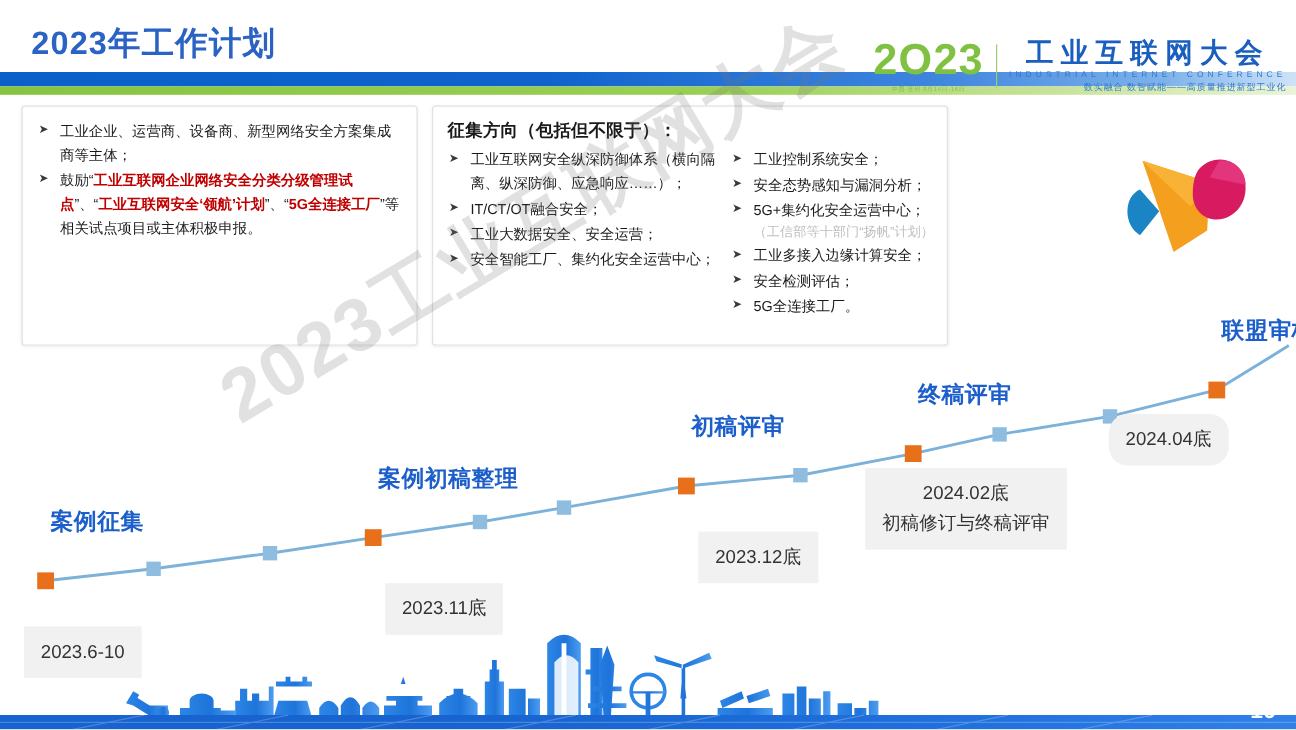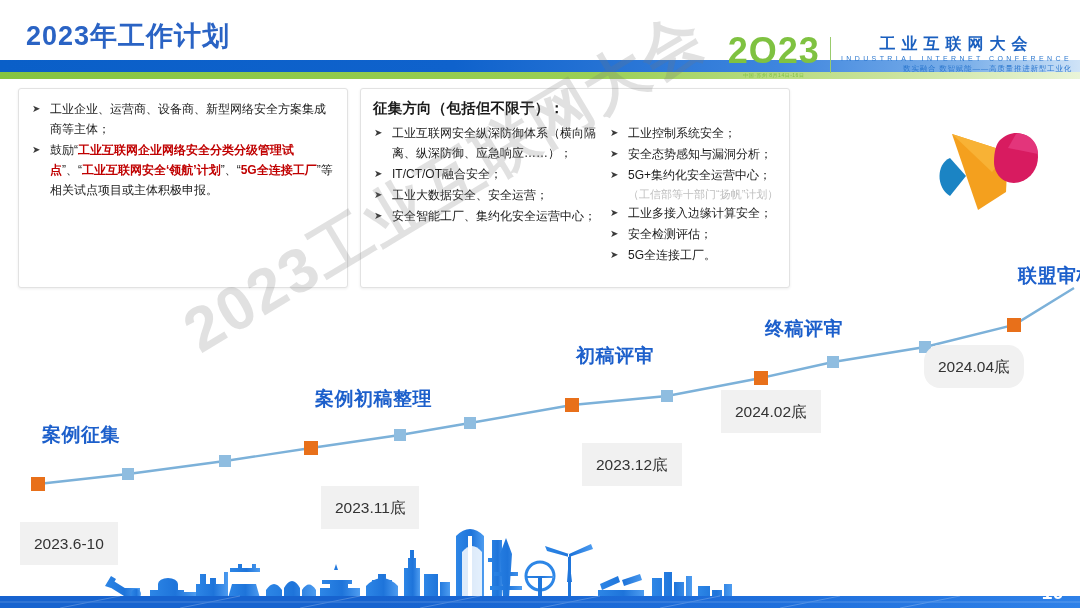--- a/index.html
+++ b/index.html
@@ -49,21 +49,21 @@
   #conf-year {
     font-size: 36px; font-weight: bold; color: #7FC241;
     letter-spacing: 1px; line-height: 1;
   }
   #conf-year-sub {
     font-size: 5px; color: #7FC241; letter-spacing: .5px;
     margin-top: 3px; white-space: nowrap;
   }
   #conf-divider { width: 1px; height: 36px; background: #9ACB6C; }
   #conf-cn {
-    font-size: 16px; font-weight: bold; color: #1A5FBF;
+    font-size: 23px; font-weight: bold; color: #1A5FBF;
     letter-spacing: 6px; line-height: 1; white-space: nowrap;
   }
   #conf-en {
     font-size: 7px; color: #2E79CF; letter-spacing: 3.4px;
     margin-top: 3px; white-space: nowrap;
   }
   #conf-slogan {
     font-size: 7.5px; color: #2E79CF; letter-spacing: .8px;
     margin-top: 2px; white-space: nowrap; text-align: right;
   }
@@ -250,20 +250,21 @@
         <div class="ms-chip" style="left: 321px; top: 216px;">
           <div>2023.11底</div>
         </div>
         <div class="ms-title" style="left: 576px; top: 73px;">初稿评审</div>
         <div class="ms-chip" style="left: 582px; top: 173px;">
           <div>2023.12底</div>
         </div>
         <div class="ms-title" style="left: 765px; top: 46px;">终稿评审</div>
         <div class="ms-chip" style="left: 721px; top: 120px;">
           <div>2024.02底</div>
+          <div>初稿修订与终稿评审</div>
         </div>
         <div class="ms-title" style="left: 1018px; top: -7px;">联盟审核</div>
         <div class="ms-chip" style="left: 924px; top: 75px; border-radius: 16px;">
           <div>2024.04底</div>
         </div>
       </div>
   </div>
 
   <svg id="skyline" viewBox="0 0 1080 80" preserveAspectRatio="none">
     <defs>

